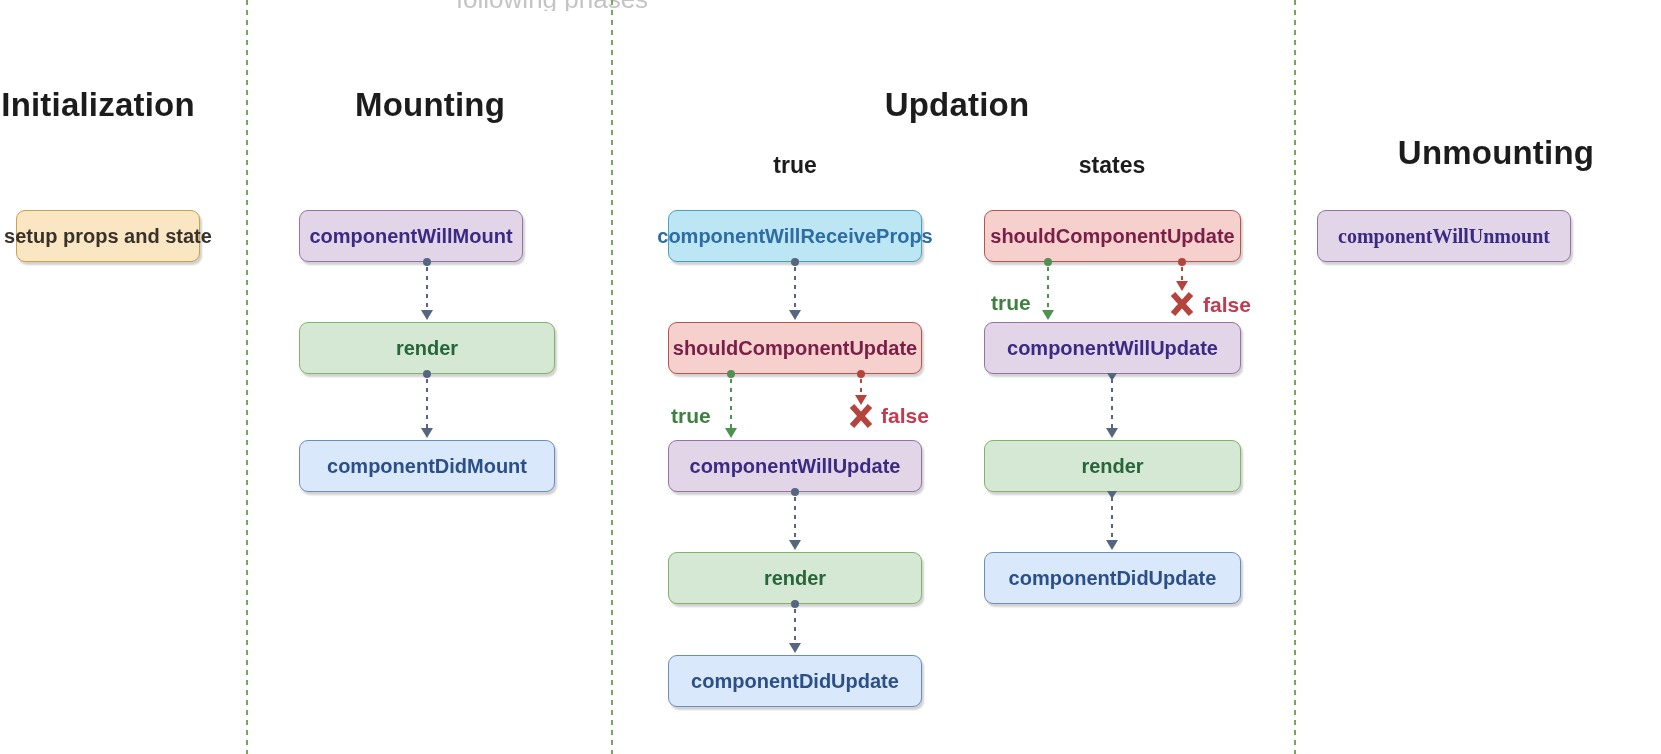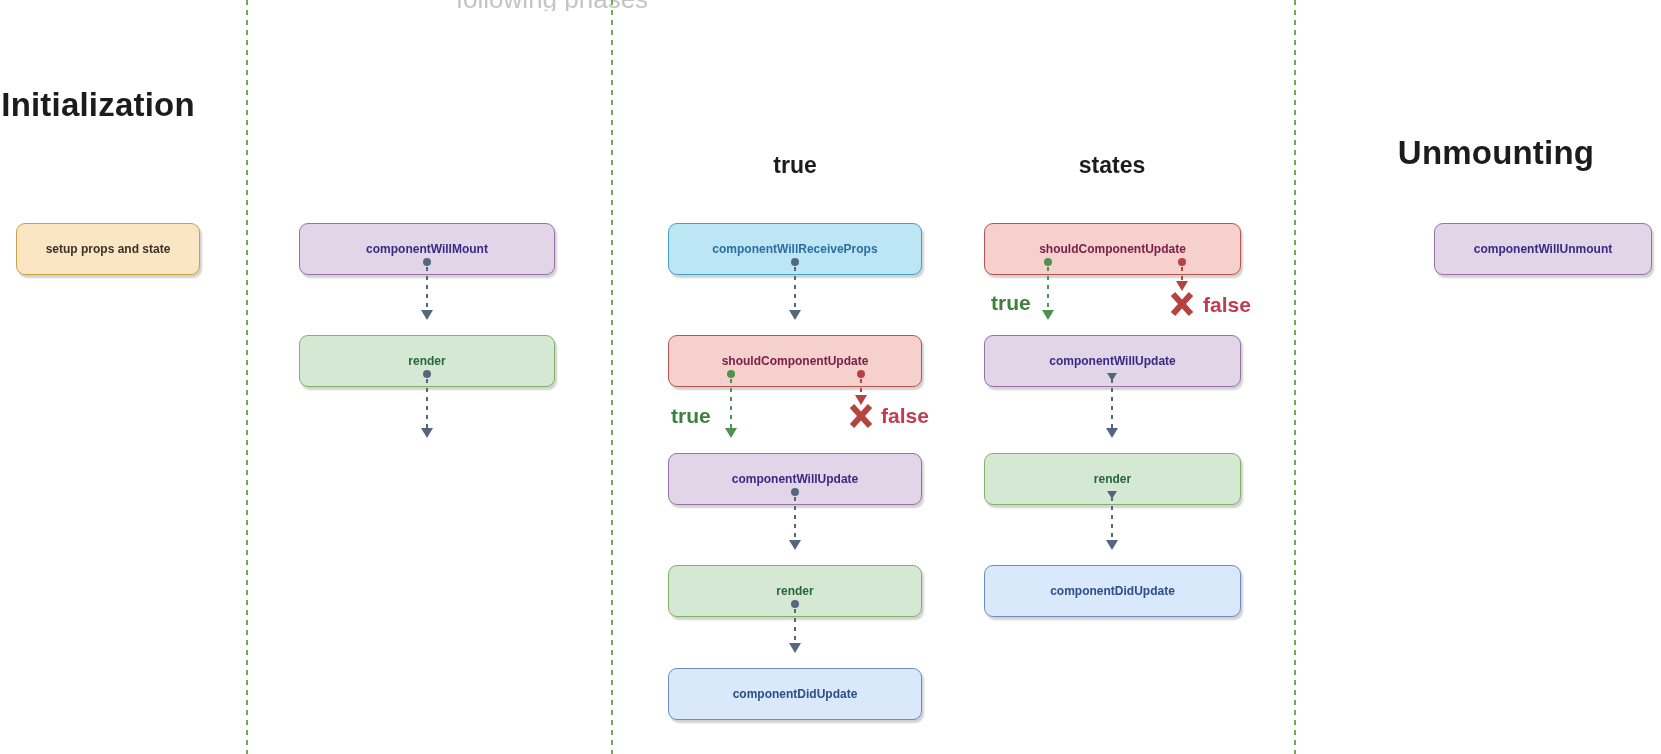--- a/index.html
+++ b/index.html
@@ -37,23 +37,22 @@
   .column-header {
     position:absolute; top:152px; transform:translateX(-50%);
     font-size:23px; font-weight:700;
     color:var(--title_color, #1c1c1c); white-space:nowrap;
   }
 
   .node {
     position:absolute; height:52px; box-sizing:border-box;
     border:1.6px solid; border-radius:9px;
     display:flex; align-items:center; justify-content:center;
-    font-size:12px; font-weight:700; white-space:nowrap;
+    font-size:20px; font-weight:700; white-space:nowrap;
     box-shadow:2px 3px 2px rgba(0,0,0,0.18);
-    margin-top:13px;
   }
   .node.orange { background:var(--orange_fill,#fae6c3); border-color:var(--orange_border,#c9a34a); color:var(--orange_text,#39322a); }
   .node.purple { background:var(--purple_fill,#e1d5e7); border-color:var(--purple_border,#9673a6); color:var(--purple_text,#3b2a84); }
   .node.green  { background:var(--green_fill,#d5e8d4);  border-color:var(--green_border,#82b366);  color:var(--green_text,#27663b); }
   .node.blue   { background:var(--blue_fill,#dae8fc);   border-color:var(--blue_border,#6c8ebf);   color:var(--blue_text,#2b4f87); }
   .node.cyan   { background:var(--cyan_fill,#bde6f4);   border-color:var(--cyan_border,#47a1c4);   color:var(--cyan_text,#2d6da3); }
   .node.red    { background:var(--red_fill,#f5d0cd);    border-color:var(--red_border,#b85450);    color:var(--red_text,#7a2048); }
 
   
   .edge { position:absolute; width:2px; }
@@ -95,29 +94,32 @@
 
   <div class="watermark-clip">
     <span class="watermark-text">following phases</span>
   </div>
 
   <div class="separator" style="left:246px;"></div>
   <div class="separator" style="left:611px;"></div>
   <div class="separator" style="left:1294px;"></div>
 
   <div class="phase-title" style="left:98px;">Initialization</div>
+  <div class="phase-title" style="left:430px;">Mounting</div>
+  <div class="phase-title" style="left:957px;">Updation</div>
   <div class="phase-title" style="left:1496px;margin-top:48px;">Unmounting</div>
 
   <div class="column-header" style="left:795px;">true</div>
   <div class="column-header" style="left:1112px;">states</div>
 
   <div class="node orange" style="left:16px;top:210px;width:184px;">setup props and state</div>
 
-  <div class="node purple" style="left:299px;top:210px;width:256px;">componentWillMount</div>
+  <div class="node purple" style="left:299px;top:210px;width:224px;">componentWillMount</div>
   <div class="node green" style="left:299px;top:322px;width:256px;">render</div>
+  <div class="node blue" style="left:299px;top:440px;width:256px;">componentDidMount</div>
 
   <div class="edge slate" style="left:426px;top:262px;height:58px;">
     <span class="dot"></span>
     <span class="dash"></span>
     <span class="head"></span>
   </div>
   <div class="edge slate" style="left:426px;top:374px;height:64px;">
     <span class="dot"></span>
     <span class="dash"></span>
     <span class="head"></span>
@@ -192,15 +194,15 @@
     <span class="tri-start"></span>
     <span class="dash"></span>
     <span class="head"></span>
   </div>
   <div class="edge slate" style="left:1111px;top:492px;height:58px;">
     <span class="tri-start"></span>
     <span class="dash"></span>
     <span class="head"></span>
   </div>
 
-  <div class="node purple" style="left:1434px;top:210px;width:218px;">componentWillUnmount</div>
+  <div class="node purple" style="left:1317px;top:210px;width:254px;font-family:Liberation Serif, serif;">componentWillUnmount</div>
 
 </div>
 
 </body></html>

